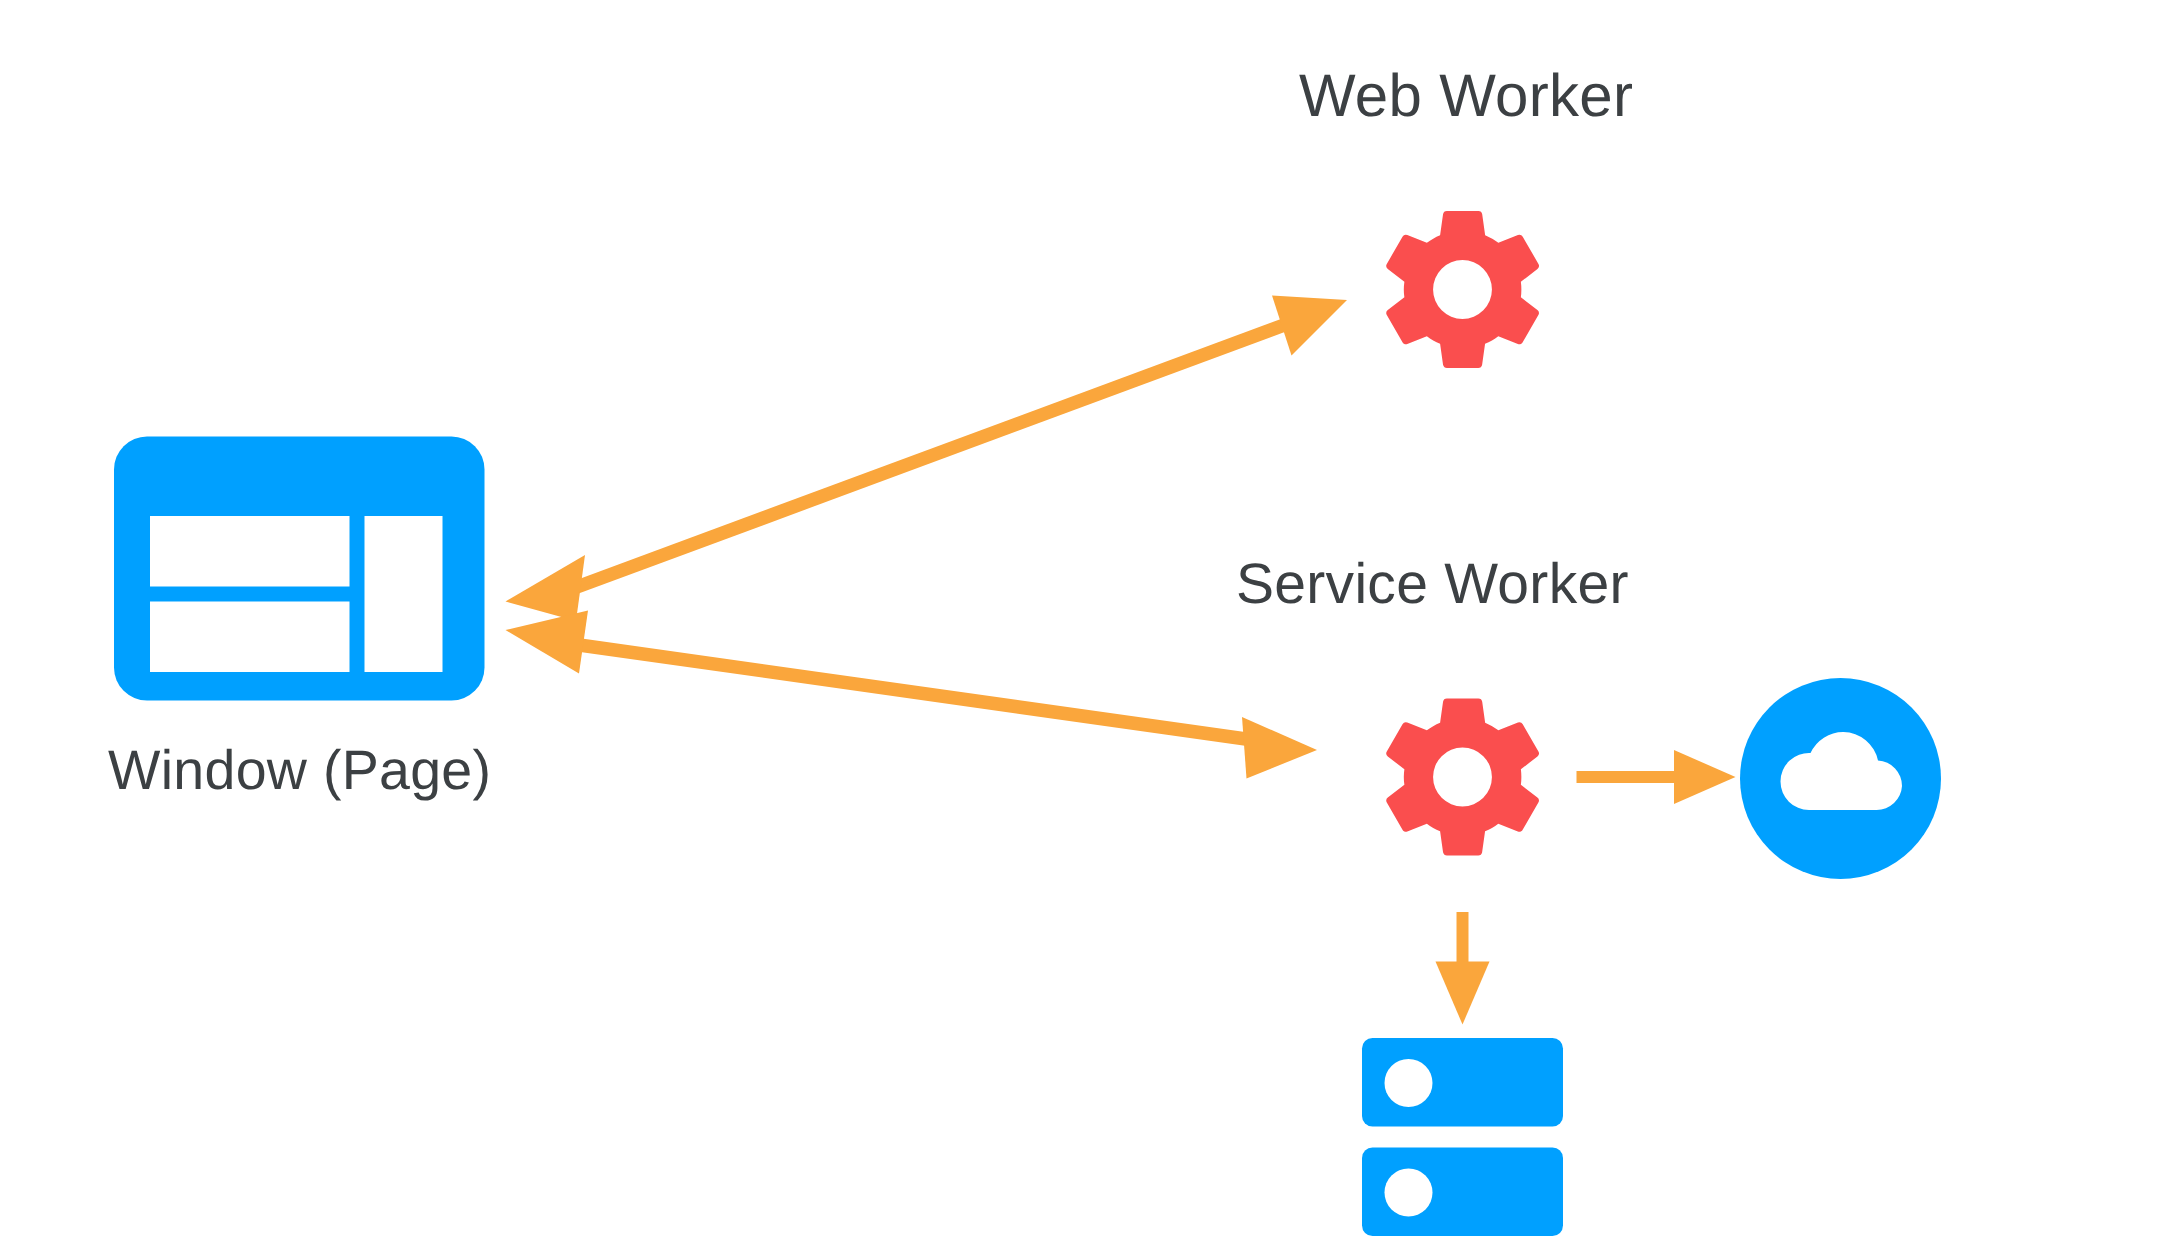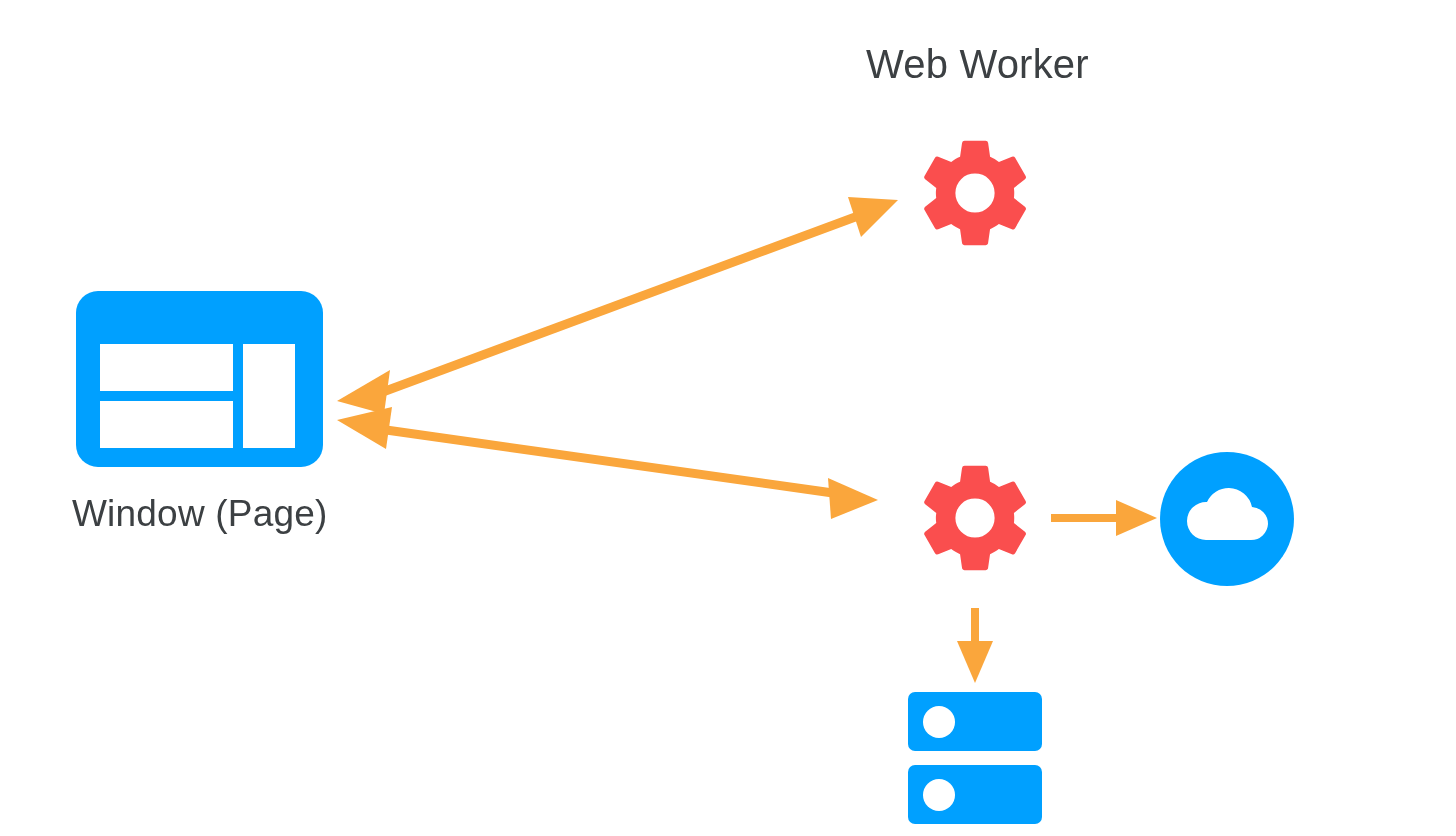--- a/index.html
+++ b/index.html
@@ -209,16 +209,17 @@
       <rect x="908" y="692" width="134" height="59" rx="7" ry="7" fill="#00a0ff"></rect>
       <circle cx="939" cy="722" r="16" fill="#ffffff"></circle>
       <rect x="908" y="765" width="134" height="59" rx="7" ry="7" fill="#00a0ff"></rect>
       <circle cx="939" cy="795" r="16" fill="#ffffff"></circle>
     </g>
 
   </svg>
 
   <div class="node-label" id="label-web-worker">Web Worker</div>
 
+  <div class="node-label" id="label-service-worker">Service Worker</div>
 
   <div class="node-label" id="label-window-page">Window (Page)</div>
 
 </div>
 
 </body></html>

